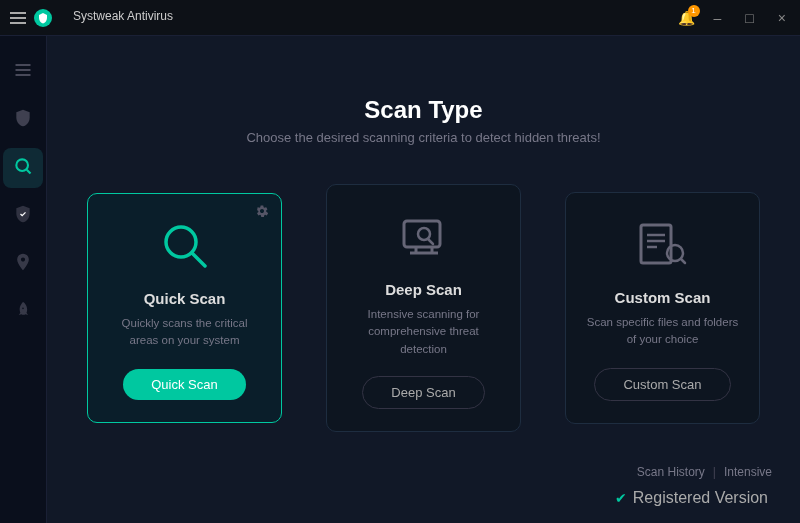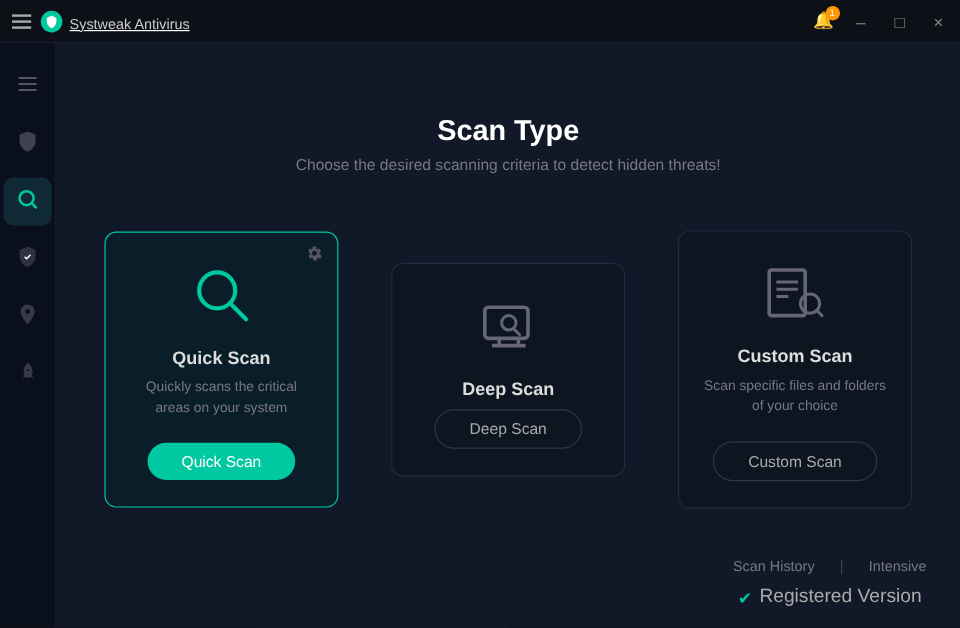--- a/index.html
+++ b/index.html
@@ -34,23 +34,22 @@
       cursor: pointer;
     }
     .hamburger-icon span {
       display: block;
       width: 16px;
       height: 2px;
       background: #aaa;
     }
     .app-logo {
       display: flex;
-      align-items: flex-end;
-      gap: 6px;
-      text-decoration: underline;
+      align-items: flex-start;
+      gap: 21px;
     }
     .logo-icon {
       width: 18px;
       height: 18px;
       background: #00c8a0;
       border-radius: 50%;
       display: flex;
       align-items: center;
       justify-content: center;
       font-size: 10px;
@@ -273,21 +272,21 @@
     .footer-area {
       display: flex;
       flex-direction: column;
       align-items: flex-end;
       padding-right: 20px;
       padding-bottom: 10px;
     }
     .footer-links-row {
       display: flex;
       align-items: center;
-      gap: 13px;
+      gap: 0;
     }
   </style>
 </head>
 <body>
 
 <div class="title-bar">
   <div class="title-bar-left">
     <div class="hamburger-icon">
       <span></span>
         <span></span>
@@ -401,20 +400,21 @@
           <svg width="56" height="56" viewBox="0 0 56 56" fill="none">
             <rect x="8" y="12" width="36" height="26" rx="3" stroke="#667" stroke-width="3" fill="none"></rect>
             <line x1="20" y1="38" x2="20" y2="44" stroke="#667" stroke-width="3"></line>
             <line x1="36" y1="38" x2="36" y2="44" stroke="#667" stroke-width="3"></line>
             <line x1="14" y1="44" x2="42" y2="44" stroke="#667" stroke-width="3"></line>
             <circle cx="28" cy="25" r="6" stroke="#667" stroke-width="2.5" fill="none"></circle>
             <line x1="32" y1="30" x2="37" y2="35" stroke="#667" stroke-width="2.5" stroke-linecap="round"></line>
           </svg>
         </div>
         <div class="card-title">Deep Scan</div>
+        <div class="card-desc">Intensive scanning for comprehensive threat detection</div>
         <button class="scan-btn secondary">Deep Scan</button>
       </div>
 
       <div class="scan-card">
         <div class="card-icon">
           <svg width="56" height="56" viewBox="0 0 56 56" fill="none">
             <rect x="6" y="8" width="30" height="38" rx="2" stroke="#667" stroke-width="3" fill="none"></rect>
             <line x1="12" y1="18" x2="30" y2="18" stroke="#667" stroke-width="2.5"></line>
             <line x1="12" y1="24" x2="30" y2="24" stroke="#667" stroke-width="2.5"></line>
             <line x1="12" y1="30" x2="22" y2="30" stroke="#667" stroke-width="2.5"></line>

